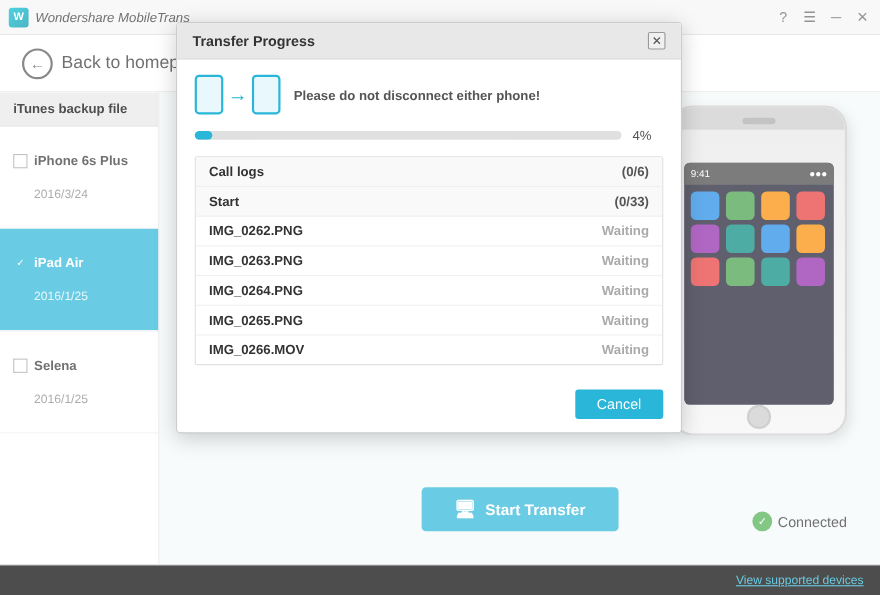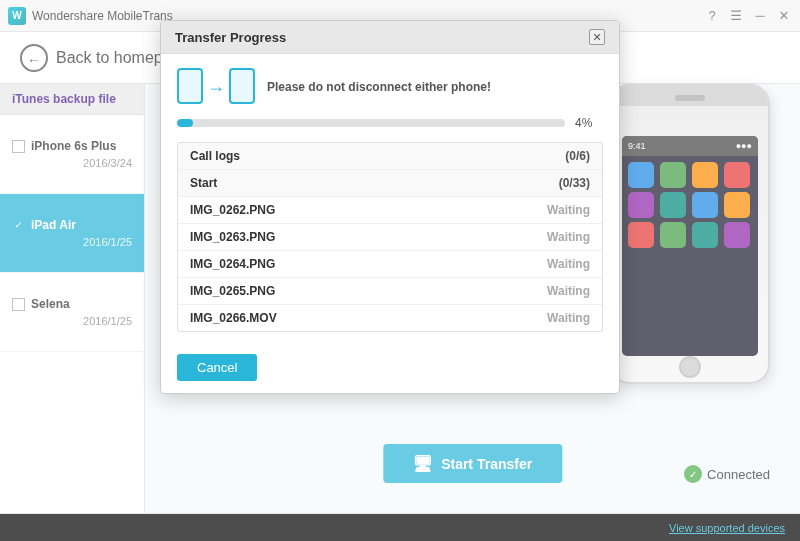--- a/index.html
+++ b/index.html
@@ -33,20 +33,21 @@
       align-items: center;
       justify-content: center;
       color: white;
       font-size: 10px;
       font-weight: bold;
     }
     .title-bar-title {
       flex: 1;
       font-size: 12px;
       color: #333;
+      font-style: italic;
     }
     .title-bar-controls {
       display: flex;
       gap: 8px;
     }
     .title-bar-btn {
       width: 16px;
       height: 16px;
       display: flex;
       align-items: center;
@@ -100,21 +101,21 @@
     .left-panel {
       width: 145px;
       background: white;
       border-right: 1px solid #e0e0e0;
       overflow-y: auto;
     }
     .left-panel-header {
       background: #e8e8e8;
       padding: 8px 12px;
       font-size: 12px;
-      color: #4c1d95;
+      color: #000000;
       font-weight: 600;
       border-bottom: 1px solid #ddd;
     }
     .device-item {
       padding: 24px 12px;
       border-bottom: 1px solid #f0f0f0;
       cursor: pointer;
     }
     .device-item.selected {
       background: #29b6d8;
@@ -136,41 +137,40 @@
     }
     .device-name {
       font-size: 12px;
       font-weight: 600;
       color: #333;
     }
     .device-item.selected .device-name { color: white; }
     .device-date {
       font-size: 11px;
       color: #888;
-      margin-top: 4px;
+      margin-top: 18px;
       padding-left: 19px;
-      text-align: right;
     }
     .device-item.selected .device-date { color: #ddf5fb; }
 
     
     .center-area {
       flex: 1;
       position: relative;
       display: flex;
       align-items: center;
       justify-content: center;
       background: #f5f9fa;
     }
 
     
     .phone-area {
       position: absolute;
       right: 20px;
-      top: 0;
+      top: 12px;
       bottom: 10px;
       width: 180px;
     }
     .phone-img {
       width: 160px;
       height: 300px;
       background: linear-gradient(180deg, #e8e8e8 0%, #f5f5f5 100%);
       border-radius: 20px;
       border: 2px solid #ccc;
       box-shadow: 2px 4px 12px rgba(0,0,0,0.15);
@@ -443,21 +443,21 @@
       border-top-color: transparent;
       border-radius: 50%;
       animation: spin 1s linear infinite;
     }
     @keyframes spin {
       to { transform: rotate(360deg); }
     }
 
     .modal-footer {
       display: flex;
-      justify-content: flex-start;
+      justify-content: flex-end;
       padding: 8px 16px 12px;
     }
     .cancel-btn {
       background: #29b6d8;
       color: white;
       border: none;
       padding: 6px 20px;
       border-radius: 3px;
       font-size: 13px;
       cursor: pointer;

